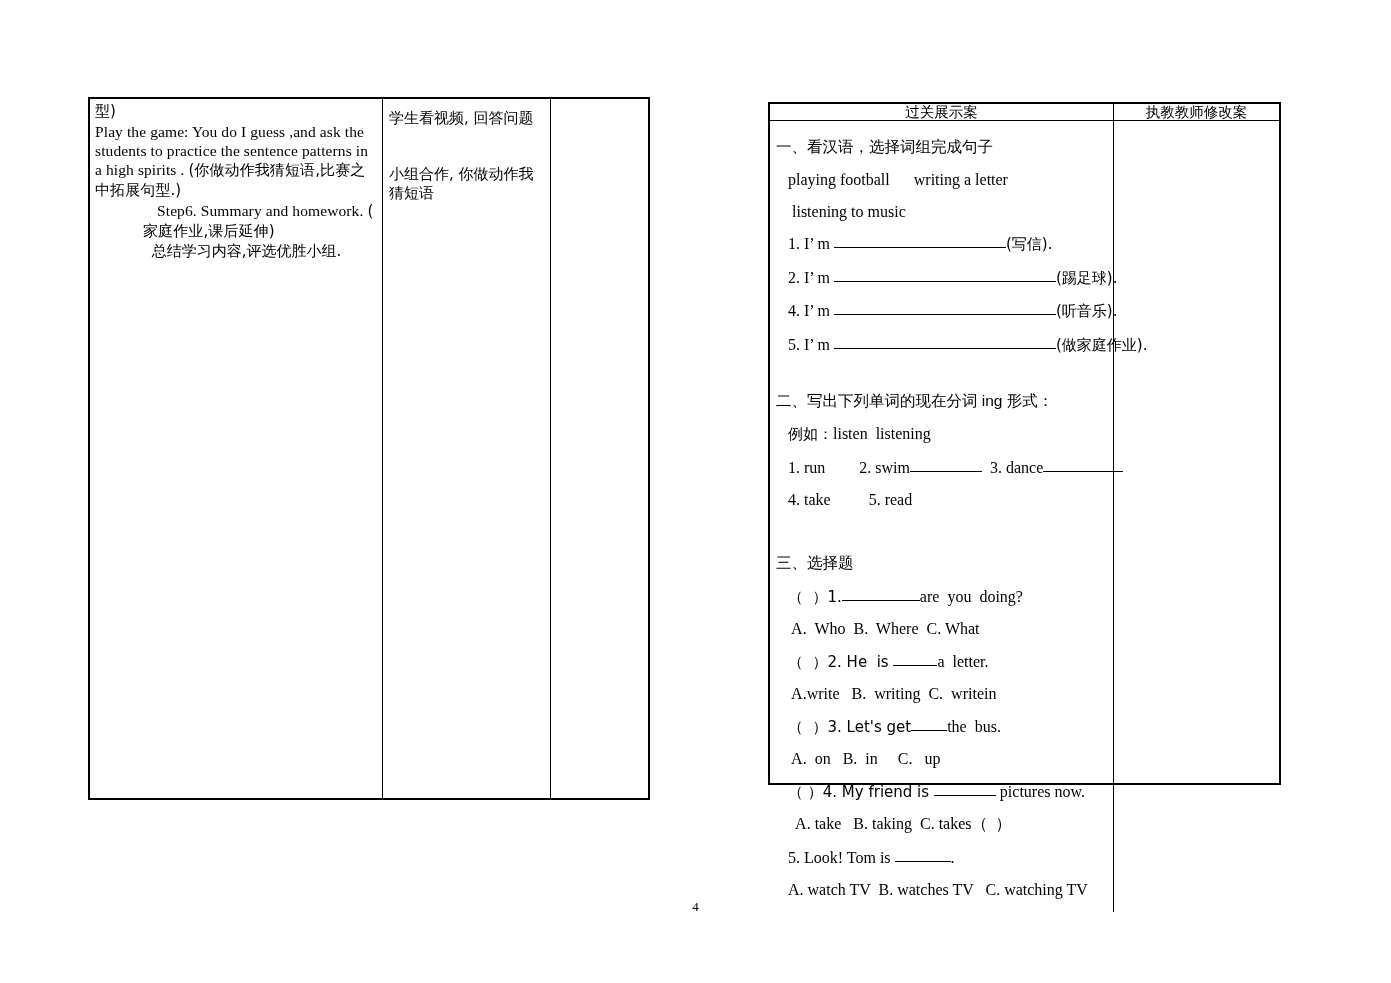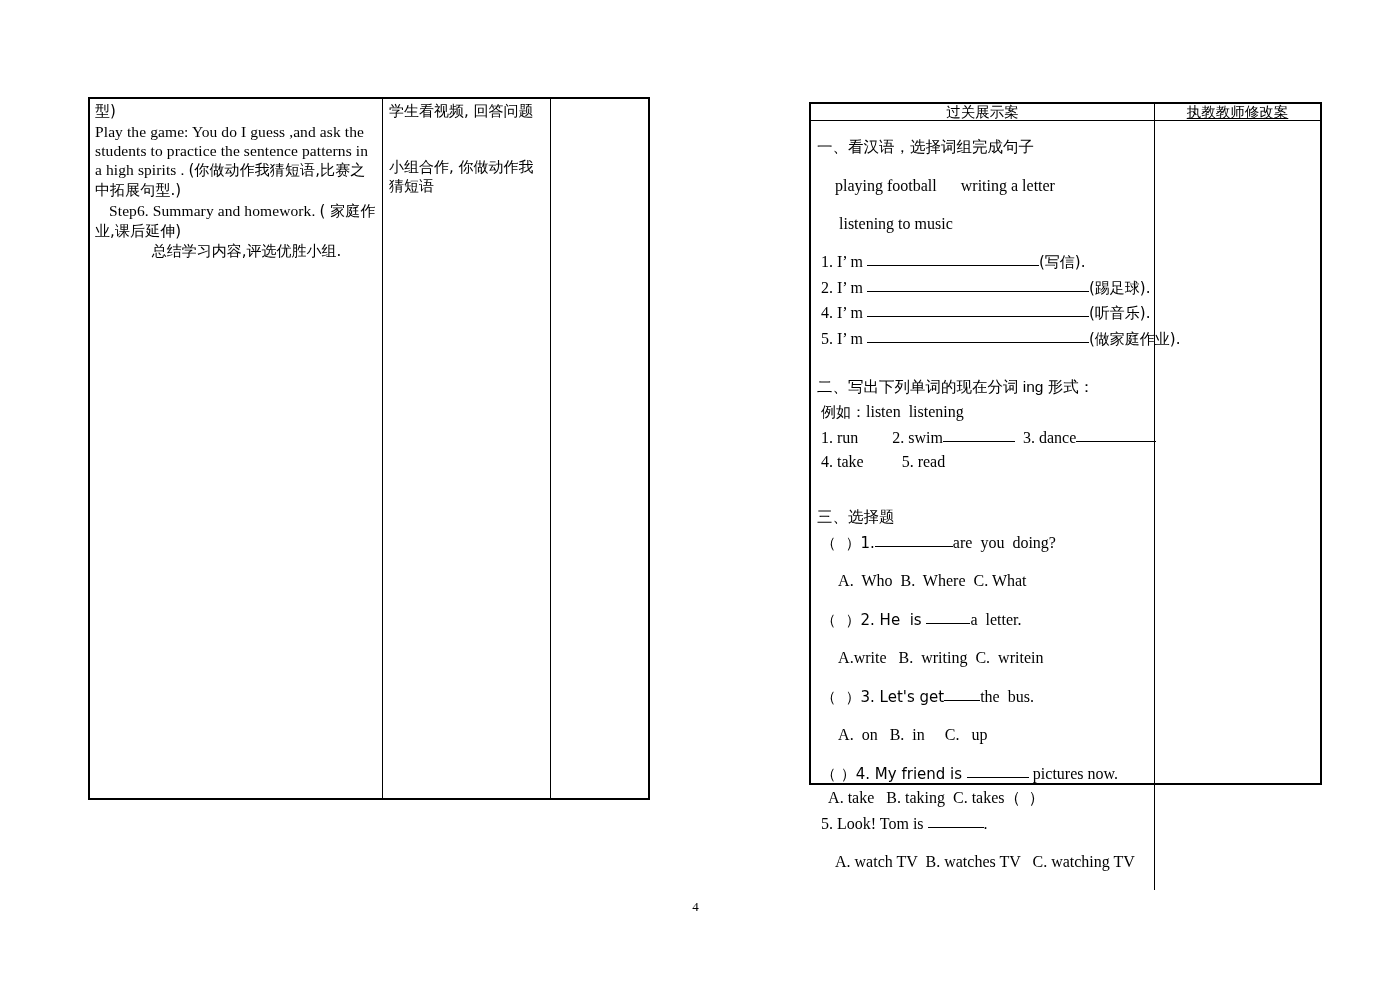--- a/index.html
+++ b/index.html
@@ -30,49 +30,49 @@
   .lt-col1 {
     width: 293px;
     box-sizing: border-box;
     border-right: 1.5px solid #000;
     padding: 3px 4px 0 5px;
   }
   .lt-col2 {
     width: 168px;
     box-sizing: border-box;
     border-right: 1.5px solid #000;
-    padding: 3px 4px 0 6px;
+    padding: 10px 4px 0 6px;
   }
   .lt-col3 {
     flex: 1;
     box-sizing: border-box;
   }
 
   .en-para {
     font-family: "Liberation Serif", "DejaVu Serif", serif;
     font-size: 15.5px;
     line-height: 19.2px;
     margin: 0;
     letter-spacing: 0.1px;
   }
   .cn-line {
     font-family: "DejaVu Sans", "Liberation Sans", sans-serif;
     font-size: 15px;
     line-height: 19.5px;
     margin: 0;
   }
-  .indent1 { text-indent: 14px; }
+  .indent1 { text-indent: 14px; margin-left: 48px; }
   .indent2 { text-indent: 20px; text-align: center; }
 
   .gap-md { height: 36px; }
 
   
   .right-table {
     position: absolute;
-    left: 809px;
+    left: 768px;
     top: 102px;
     width: 513px;
     height: 683px;
     border: 2px solid #000;
     box-sizing: border-box;
     display: flex;
     flex-direction: column;
   }
   .rt-header {
     display: flex;
@@ -85,21 +85,20 @@
     flex: 1;
   }
   .rt-h-left, .rt-b-left {
     width: 344px;
     box-sizing: border-box;
     border-right: 1.5px solid #000;
   }
   .rt-h-right, .rt-b-right {
     flex: 1;
     box-sizing: border-box;
-    text-decoration: underline;
   }
   .rt-h-left {
     display: flex;
     align-items: center;
     justify-content: center;
   }
   .rt-h-right {
     display: flex;
     align-items: center;
     justify-content: center;
@@ -117,27 +116,27 @@
     font-family: Liberation Sans, sans-serif;
     font-size: 15.5px;
     line-height: 23px;
     margin: 0;
     white-space: pre;
   }
   .en-row {
     font-family: "Liberation Serif", "DejaVu Serif", serif;
     font-size: 16px;
     line-height: 19.5px;
-    margin: 18px;
+    margin: 12px;
     white-space: pre;
   }
   .mix-row {
     font-size: 16px;
     line-height: 20.5px;
-    margin: 4px;
+    margin: 12px;
     white-space: pre;
     font-family: "Liberation Serif", "DejaVu Serif", serif;
   }
   .mix-row .cn {
     font-family: "DejaVu Sans", "Liberation Sans", sans-serif;
     font-size: 15px;
   }
   .blank {
     display: inline-block;
     border-bottom: 1.2px solid #000;

